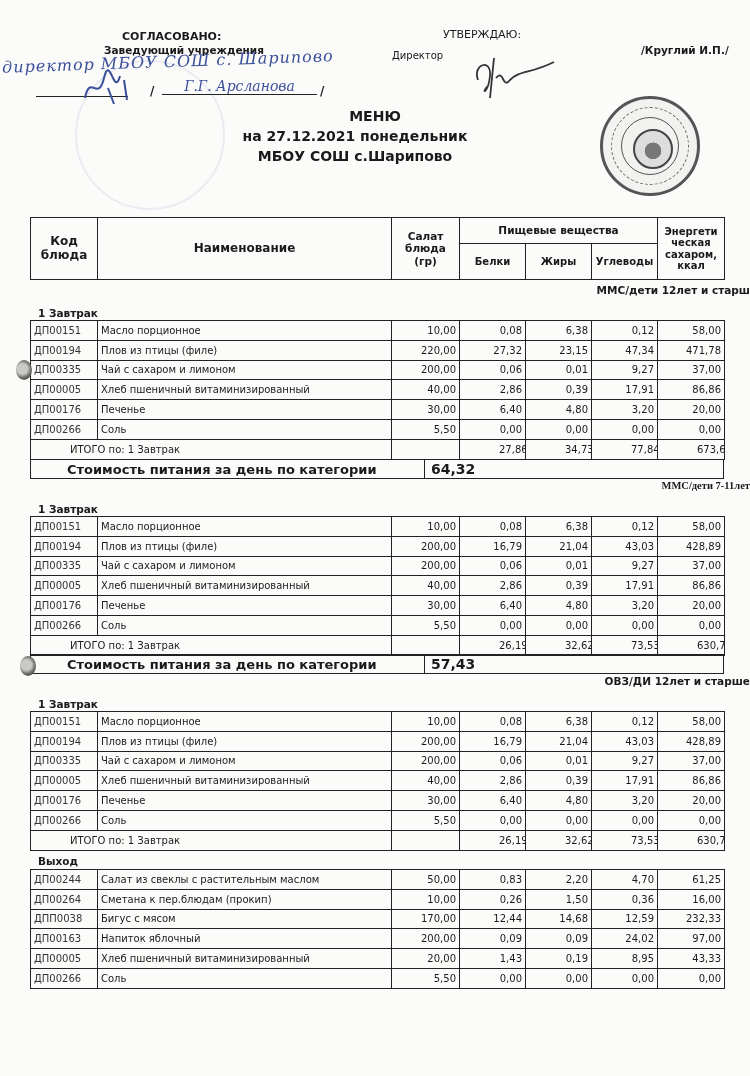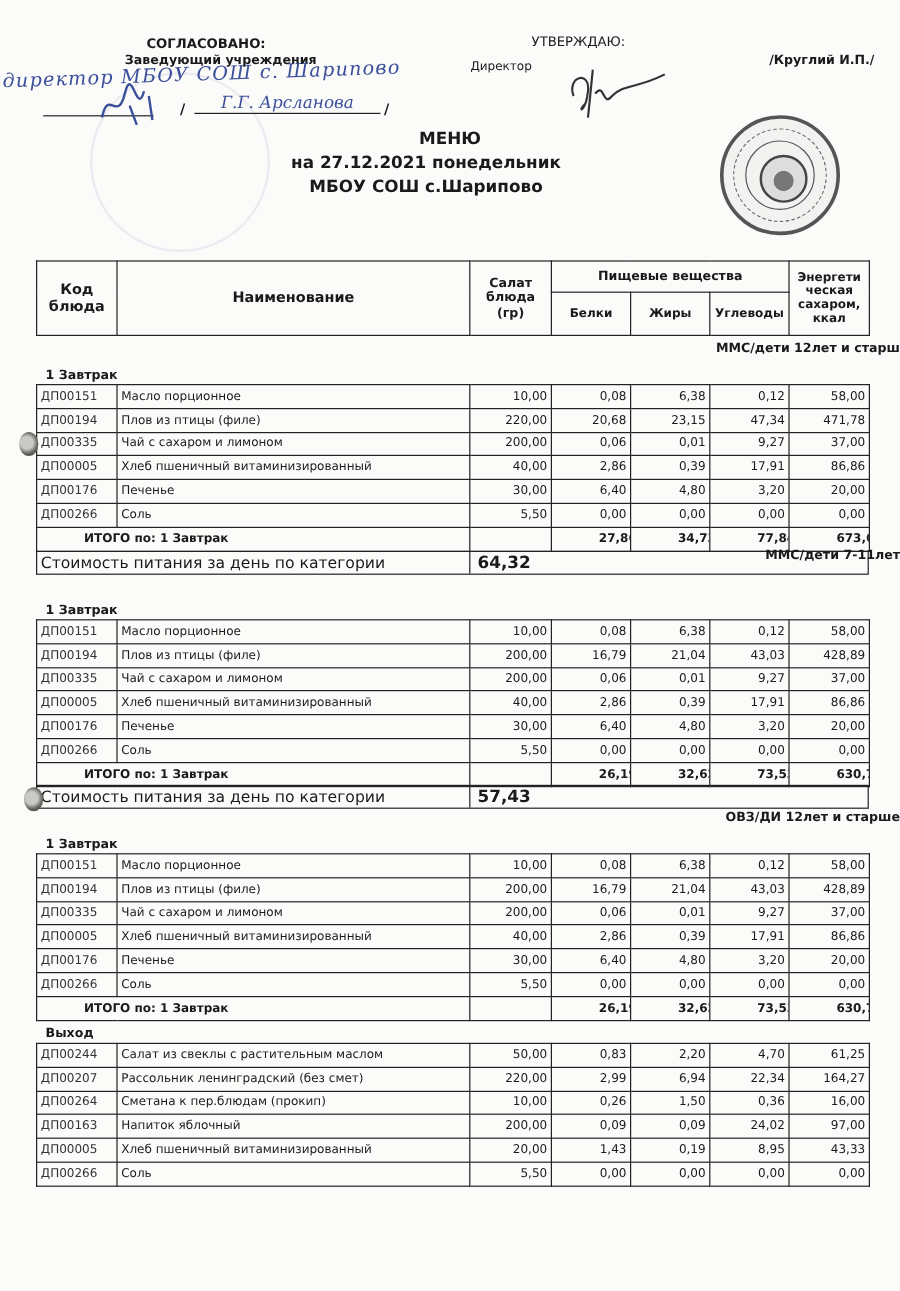--- a/index.html
+++ b/index.html
@@ -35,27 +35,27 @@
   td, th { border: 1px solid #222; font-size: 10px; height: 19.8px; padding: 0 3px; white-space: nowrap; overflow: hidden; }
   .hdr th { font-weight: bold; text-align: center; line-height: 1.15; }
   .hdr { top: 217px; }
   .c-code { width: 67px; }
   .c-name { width: 294px; }
   .c-out { width: 68px; }
   .c-num { width: 66px; }
   .c-kcal { width: 67px; }
   td.num { text-align: right; }
   td.code { color: #333; }
-  tr.total td { font-weight: bold; padding-left: 39px; }
+  tr.total td { font-weight: normal; padding-left: 39px; }
 
   .section-label { position: absolute; left: 0; width: 750px; text-align: right; font-weight: bold; font-size: 10.5px; }
   .meal-label { position: absolute; left: 38px; font-weight: bold; font-size: 10.5px; }
 
   .cost { position: absolute; left: 30px; width: 694px; height: 20px; border: 1px solid #222; display: flex; }
-  .cost .lbl { width: 361px; border-right: 1px solid #222; font-weight: normal; font-size: 13px; padding-left: 3px; line-height: 19px; }
+  .cost .lbl { width: 361px; border-right: 1px solid #222; font-weight: bold; font-size: 13px; padding-left: 3px; line-height: 19px; margin-left: 33px; }
   .cost .val { font-weight: bold; font-size: 14px; padding-left: 6px; line-height: 19px; }
 
   .hole { position: absolute; width: 16px; height: 20px; border-radius: 50%; background: radial-gradient(circle at 40% 45%, #c9c9c5 0 35%, #6a6a66 60%, #2b2b29 100%); }
 </style>
 </head>
 <body>
 
 <div class="approvals">
   <div class="stamp-faint"></div>
   <div class="agreed-title">СОГЛАСОВАНО:</div>
@@ -132,21 +132,21 @@
         <td class="num">10,00</td>
         <td class="num">0,08</td>
         <td class="num">6,38</td>
         <td class="num">0,12</td>
         <td class="num">58,00</td>
       </tr>
       <tr>
         <td class="code">ДП00194</td>
         <td>Плов из птицы (филе)</td>
         <td class="num">220,00</td>
-        <td class="num">20,68</td>
+        <td class="num">27,32</td>
         <td class="num">23,15</td>
         <td class="num">47,34</td>
         <td class="num">471,78</td>
       </tr>
       <tr>
         <td class="code">ДП00335</td>
         <td>Чай с сахаром и  лимоном</td>
         <td class="num">200,00</td>
         <td class="num">0,06</td>
         <td class="num">0,01</td>
@@ -190,21 +190,21 @@
     <td class="num">77,84</td>
     <td class="num">673,63</td>
   </tr>
 </tbody>
   </table>
 <div class="cost" style="top:459px;">
   <div class="lbl">Стоимость питания за день по категории</div>
   <div class="val">64,32</div>
 </div>
 
-<div class="section-label" style="top:457px;">ММС/дети 7-11лет</div>
+<div class="section-label" style="top:480px;font-family:Liberation Serif, serif;">ММС/дети 7-11лет</div>
 <div class="meal-label" style="top:503px;">1 Завтрак</div>
 <table style="top:516px;">
   <colgroup>
       <col class="c-code">
       <col class="c-name">
       <col class="c-out">
       <col class="c-num">
       <col class="c-num">
       <col class="c-num">
       <col class="c-kcal">
@@ -376,38 +376,38 @@
       <tr>
         <td class="code">ДП00244</td>
         <td>Салат из свеклы с растительным маслом</td>
         <td class="num">50,00</td>
         <td class="num">0,83</td>
         <td class="num">2,20</td>
         <td class="num">4,70</td>
         <td class="num">61,25</td>
       </tr>
       <tr>
-        <td class="code">ДП00207</td>
-        <td>Рассольник ленинградский (без смет)</td>
-        <td class="num">220,00</td>
-        <td class="num">2,99</td>
-        <td class="num">6,94</td>
-        <td class="num">22,34</td>
-        <td class="num">164,27</td>
-      </tr>
-      <tr>
         <td class="code">ДП00264</td>
         <td>Сметана к пер.блюдам (прокип)</td>
         <td class="num">10,00</td>
         <td class="num">0,26</td>
         <td class="num">1,50</td>
         <td class="num">0,36</td>
         <td class="num">16,00</td>
       </tr>
       <tr>
+        <td class="code">ДПП0038</td>
+        <td>Бигус с мясом</td>
+        <td class="num">170,00</td>
+        <td class="num">12,44</td>
+        <td class="num">14,68</td>
+        <td class="num">12,59</td>
+        <td class="num">232,33</td>
+      </tr>
+      <tr>
         <td class="code">ДП00163</td>
         <td>Напиток яблочный</td>
         <td class="num">200,00</td>
         <td class="num">0,09</td>
         <td class="num">0,09</td>
         <td class="num">24,02</td>
         <td class="num">97,00</td>
       </tr>
       <tr>
         <td class="code">ДП00005</td>

